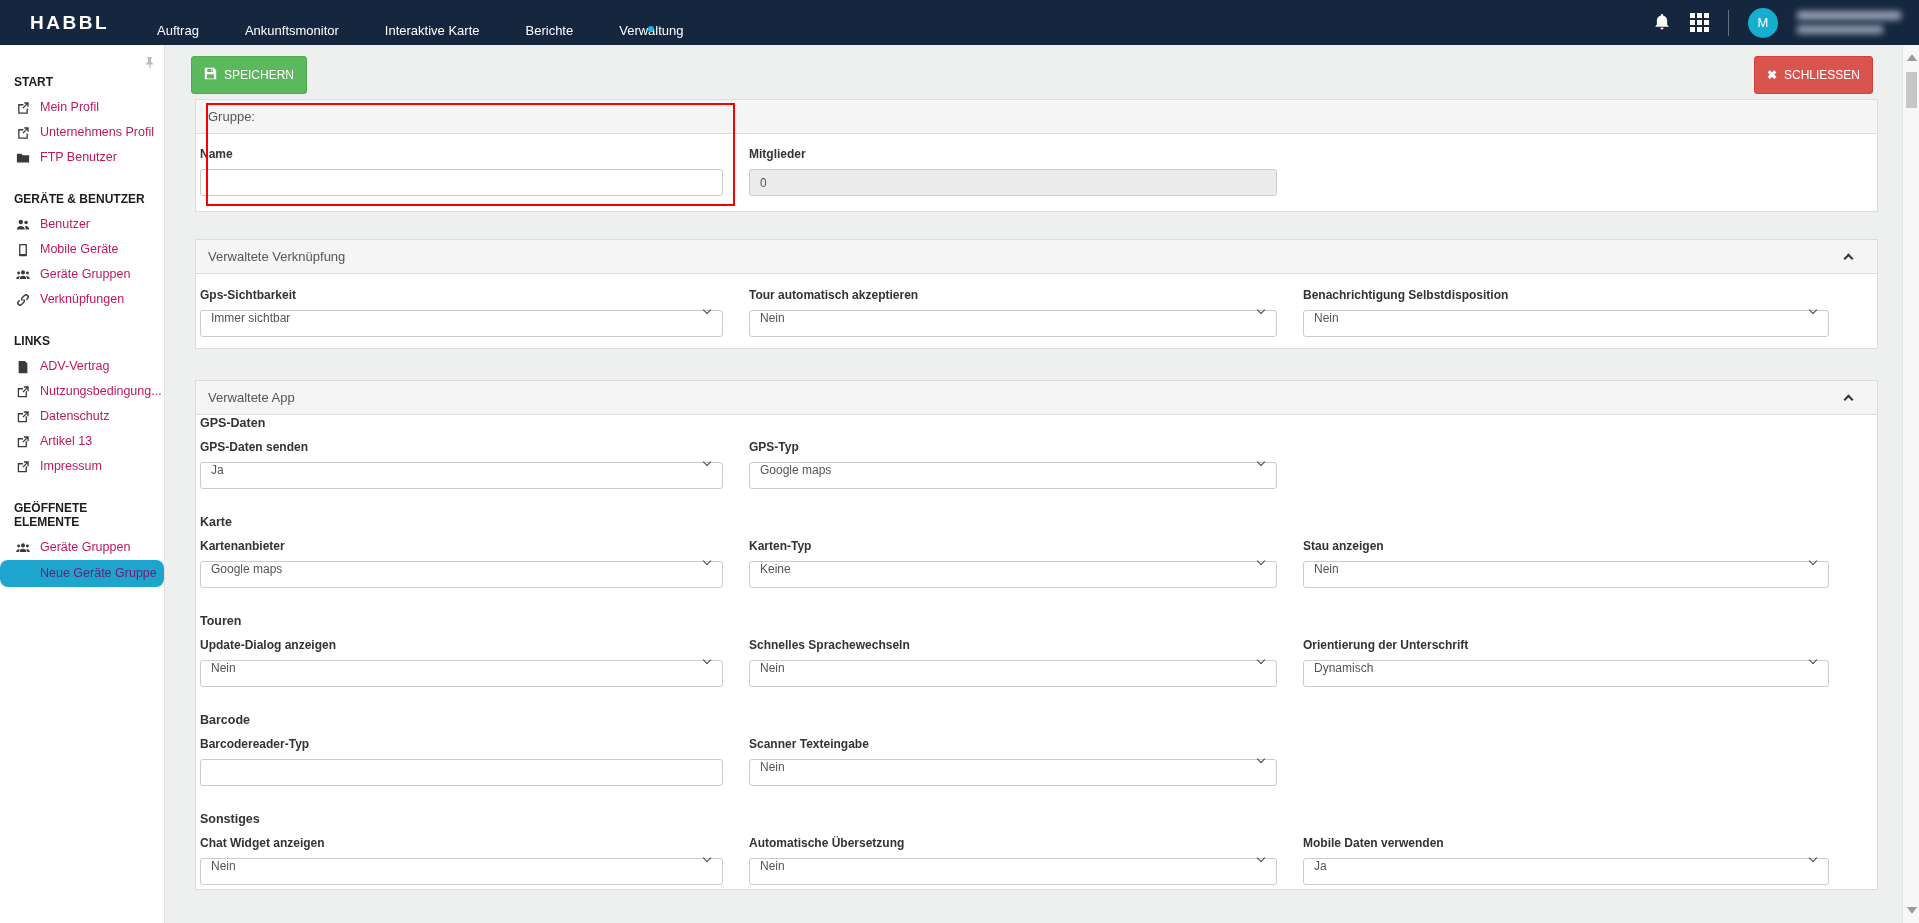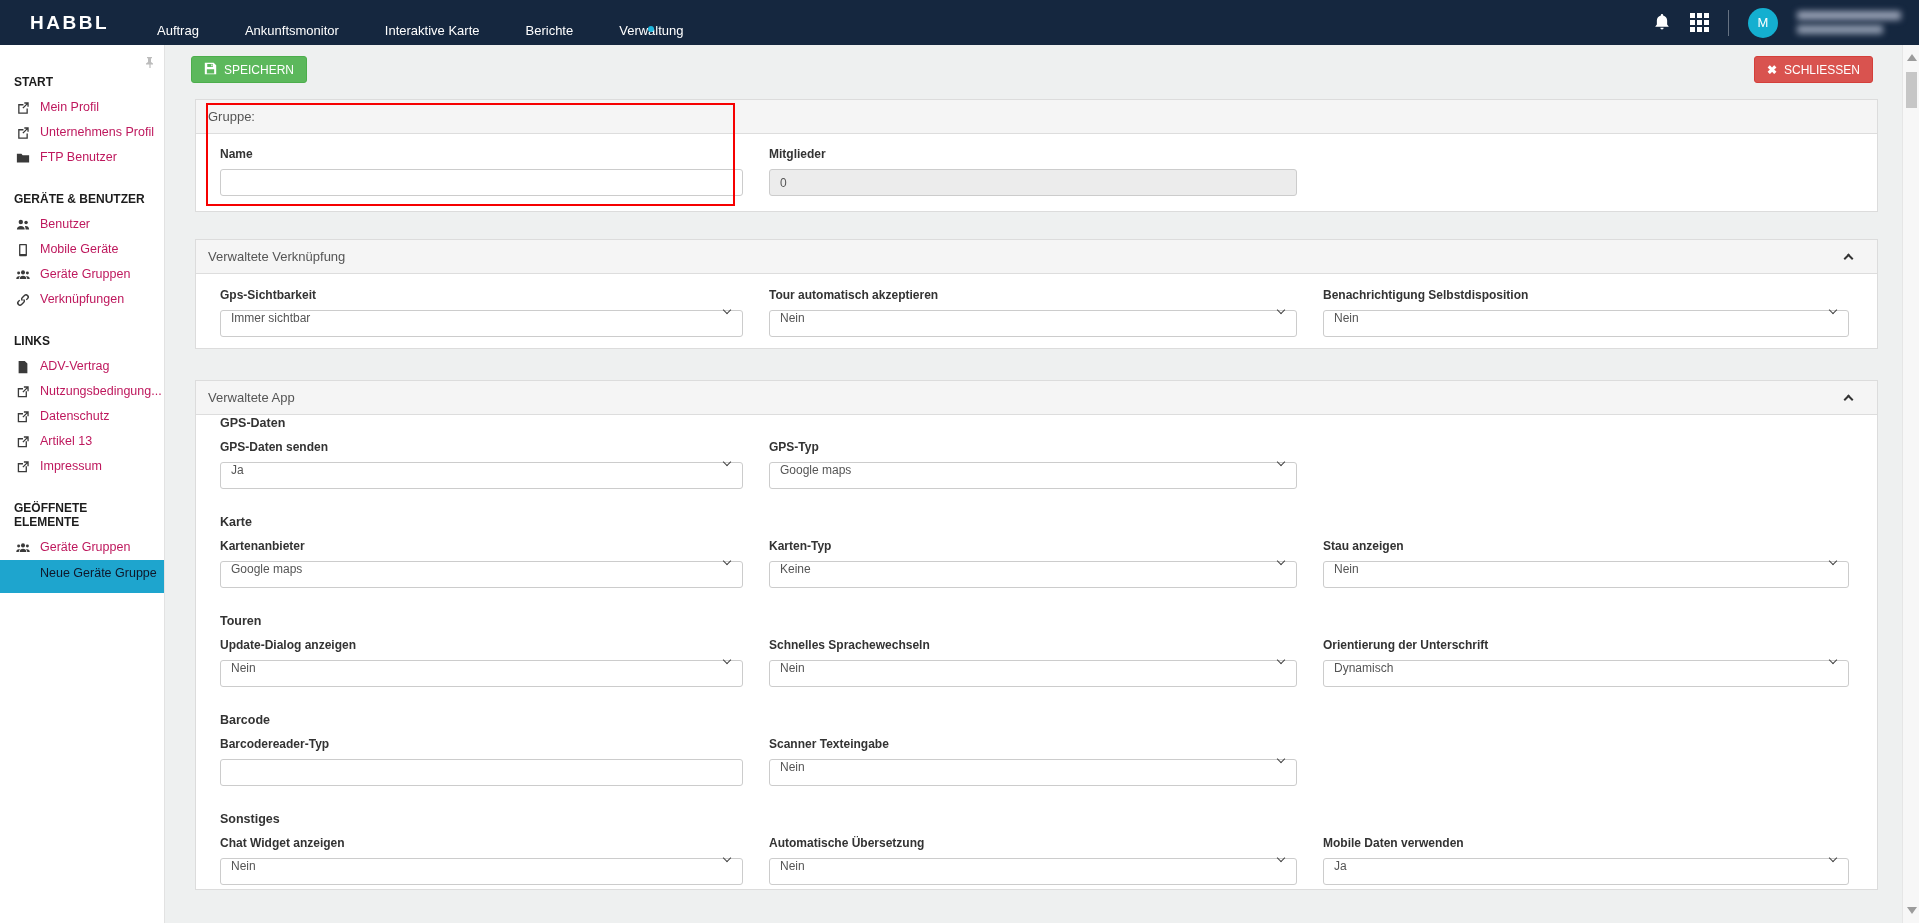--- a/index.html
+++ b/index.html
@@ -22,33 +22,33 @@
 
   
   .sidebar { position:absolute; top:45px; left:0; width:165px; bottom:0; background:#fff; border-right:1px solid #e2e2e2; z-index:10; }
   .pin { position:absolute; top:10px; right:9px; cursor:pointer; }
   .section { margin-top:18px; }
   .section:first-of-type { margin-top:26px; }
   .section-title { font-weight:bold; font-size:12px; color:#1c1c1c; padding:4px 14px 6px 14px; }
   .side-item { display:flex; align-items:center; gap:9px; padding:5px 6px 5px 15px; font-size:12.5px; color:#be185d; cursor:pointer; line-height:15px; }
   .side-item .icon { width:16px; height:15px; display:flex; align-items:center; justify-content:center; flex:0 0 16px; }
   .side-item .icon svg { width:14px; height:14px; fill:#3a3a3a; }
-  .side-item.active { background:#1ea5ce; color:#0f172a; padding-left:40px; padding-top:6px; padding-bottom:12px; }
+  .side-item.active { background:#1ea5ce; color:#701a75; padding-left:40px; padding-top:6px; padding-bottom:6px;border-radius:8px; }
 
   
   .main { position:absolute; left:166px; top:45px; right:17px; bottom:0; background:#eef0f0; }
-  .btn { height:27px; border-radius:3px; color:#fff; font-size:12px; display:inline-flex; align-items:center; gap:7px; padding:0 12px; cursor:pointer; }
+  .btn { height:38px; border-radius:3px; color:#fff; font-size:12px; display:inline-flex; align-items:center; gap:7px; padding:0 12px; cursor:pointer; }
   .btn-save { position:absolute; left:25px; top:11px; background:#5cb85c; border:1px solid #4cae4c; }
   .btn-close { position:absolute; right:29px; top:11px; background:#d9534f; border:1px solid #d43f3a; }
   .x-icon { font-weight:bold; font-size:12px; line-height:1; }
 
   .panel { position:absolute; left:29px; right:24px; background:#fff; border:1px solid #dcdcdc; }
   .panel-header { height:34px; background:#f5f5f5; border-bottom:1px solid #ddd; display:flex; align-items:center; padding:0 12px; font-size:13px; color:#555; position:relative; }
   .chev-up { position:absolute; right:25px; top:15px; width:7px; height:7px; border-left:2px solid #333; border-top:2px solid #333; transform:rotate(45deg); cursor:pointer; }
-  .panel-body { padding:0 24px; }
+  .panel-body { padding:0 4px; }
 
   .panel-gruppe { top:54px; height:113px; }
   .panel-verk   { top:194px; height:110px; }
   .panel-app    { top:335px; height:510px; }
 
   .validation-box { position:absolute; left:10px; top:3px; width:529px; height:103px; border:2px solid #f60000; pointer-events:none; z-index:5; }
 
   .field-row { display:grid; grid-template-columns:523px 528px 526px; column-gap:26px; }
   .field-label { font-size:12px; font-weight:bold; color:#333; margin-bottom:8px; }
   .control { height:27px; border:1px solid #ccc; border-radius:3px; background:#fff; font-size:12px; color:#555; width:100%; }

